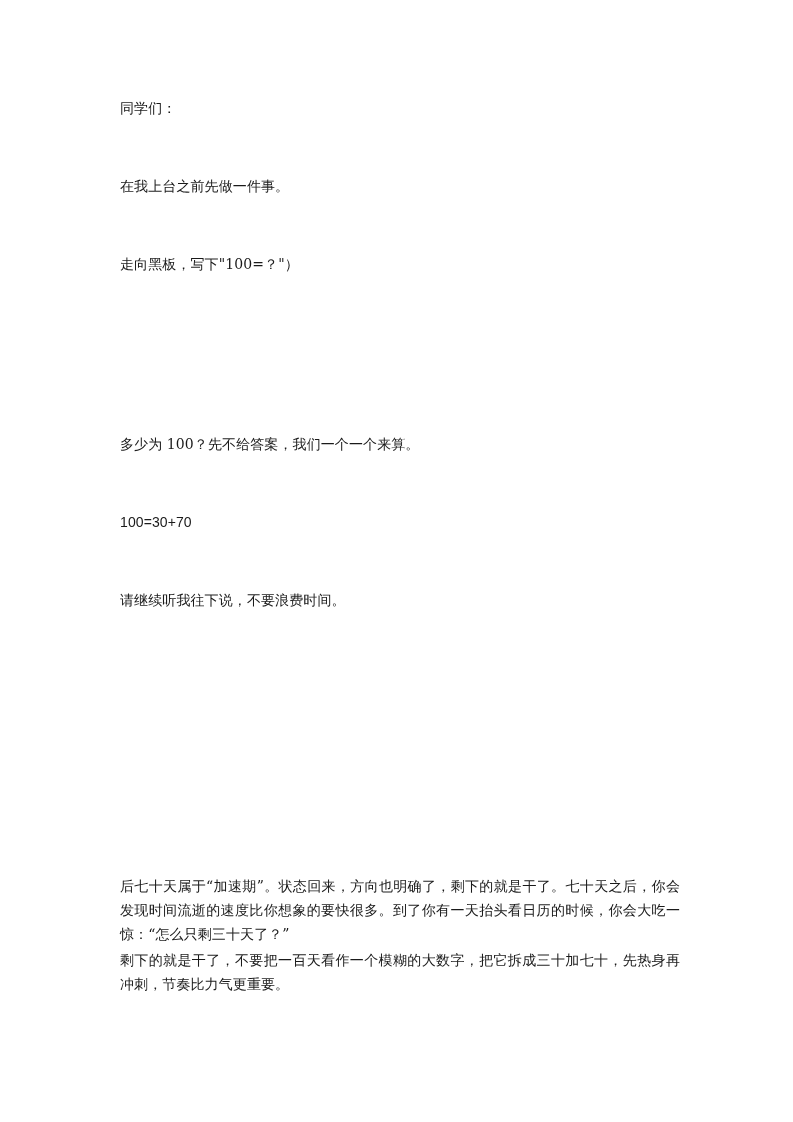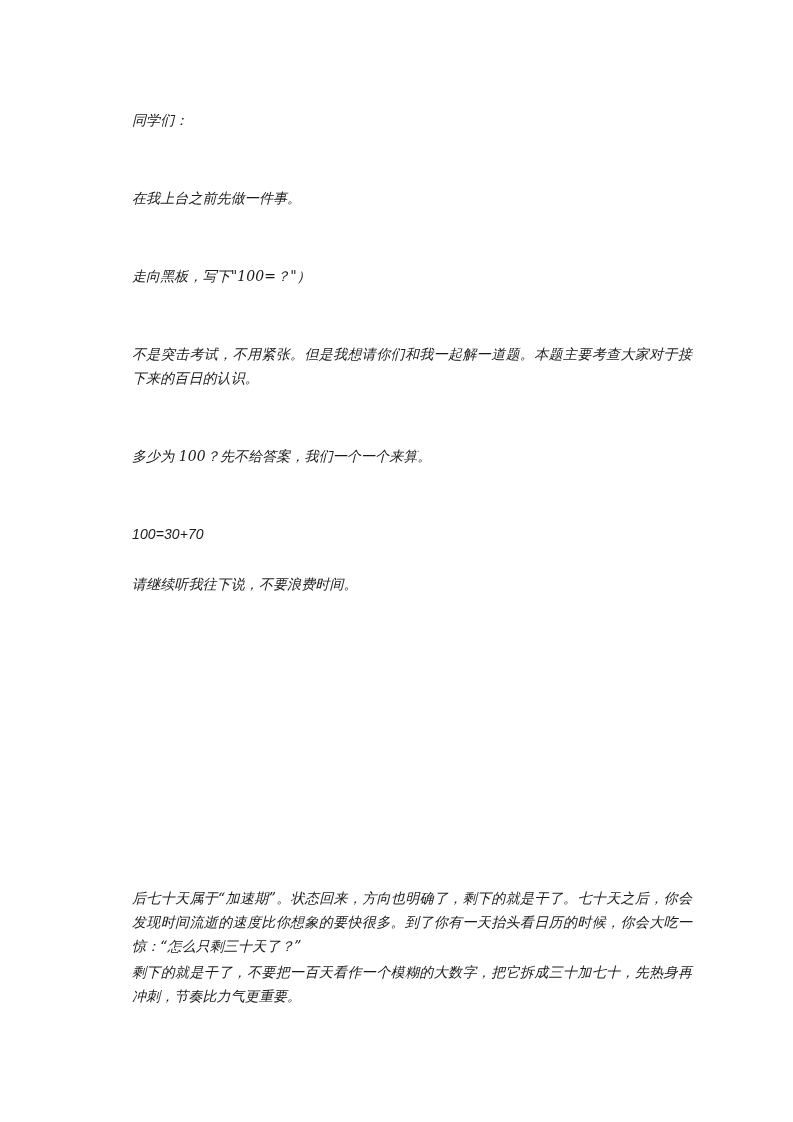--- a/index.html
+++ b/index.html
@@ -22,34 +22,32 @@
       height: 1122px;
       background: #fff;
     }
     .para {
       position: absolute;
       left: 120px;
       width: 560px;
       font-size: 14px;
       line-height: 24px;
       letter-spacing: 0.1px;
-      margin: 12px;
+      margin: 0;
       text-align: justify;
-      font-style: italic;
     }
     .latin {
       font-family: "Liberation Sans", "DejaVu Sans", sans-serif;
     }
   </style>
 </head>
 <body>
 
 <div class="page">
   <p class="para" style="top:96px">同学们：</p>
   <p class="para" style="top:174px">在我上台之前先做一件事。</p>
   <p class="para" style="top:252px">走向黑板，写下"100=？"）</p>
-  <p class="para" style="top:330px">不是突击考试，不用紧张。但是我想请你们和我一起解一道题。本题主要考查大家对于接下来的百日的认识。</p>
   <p class="para" style="top:432px">多少为 100？先不给答案，我们一个一个来算。</p>
   <p class="para latin" style="top:510px">100=30+70</p>
-  <p class="para" style="top:560px">请继续听我往下说，不要浪费时间。</p>
+  <p class="para" style="top:588px">请继续听我往下说，不要浪费时间。</p>
   <p class="para" style="top:874px">后七十天属于“加速期”。状态回来，方向也明确了，剩下的就是干了。七十天之后，你会发现时间流逝的速度比你想象的要快很多。到了你有一天抬头看日历的时候，你会大吃一惊：“怎么只剩三十天了？”</p>
   <p class="para" style="top:948px">剩下的就是干了，不要把一百天看作一个模糊的大数字，把它拆成三十加七十，先热身再冲刺，节奏比力气更重要。</p>
 </div>
 
 </body></html>

